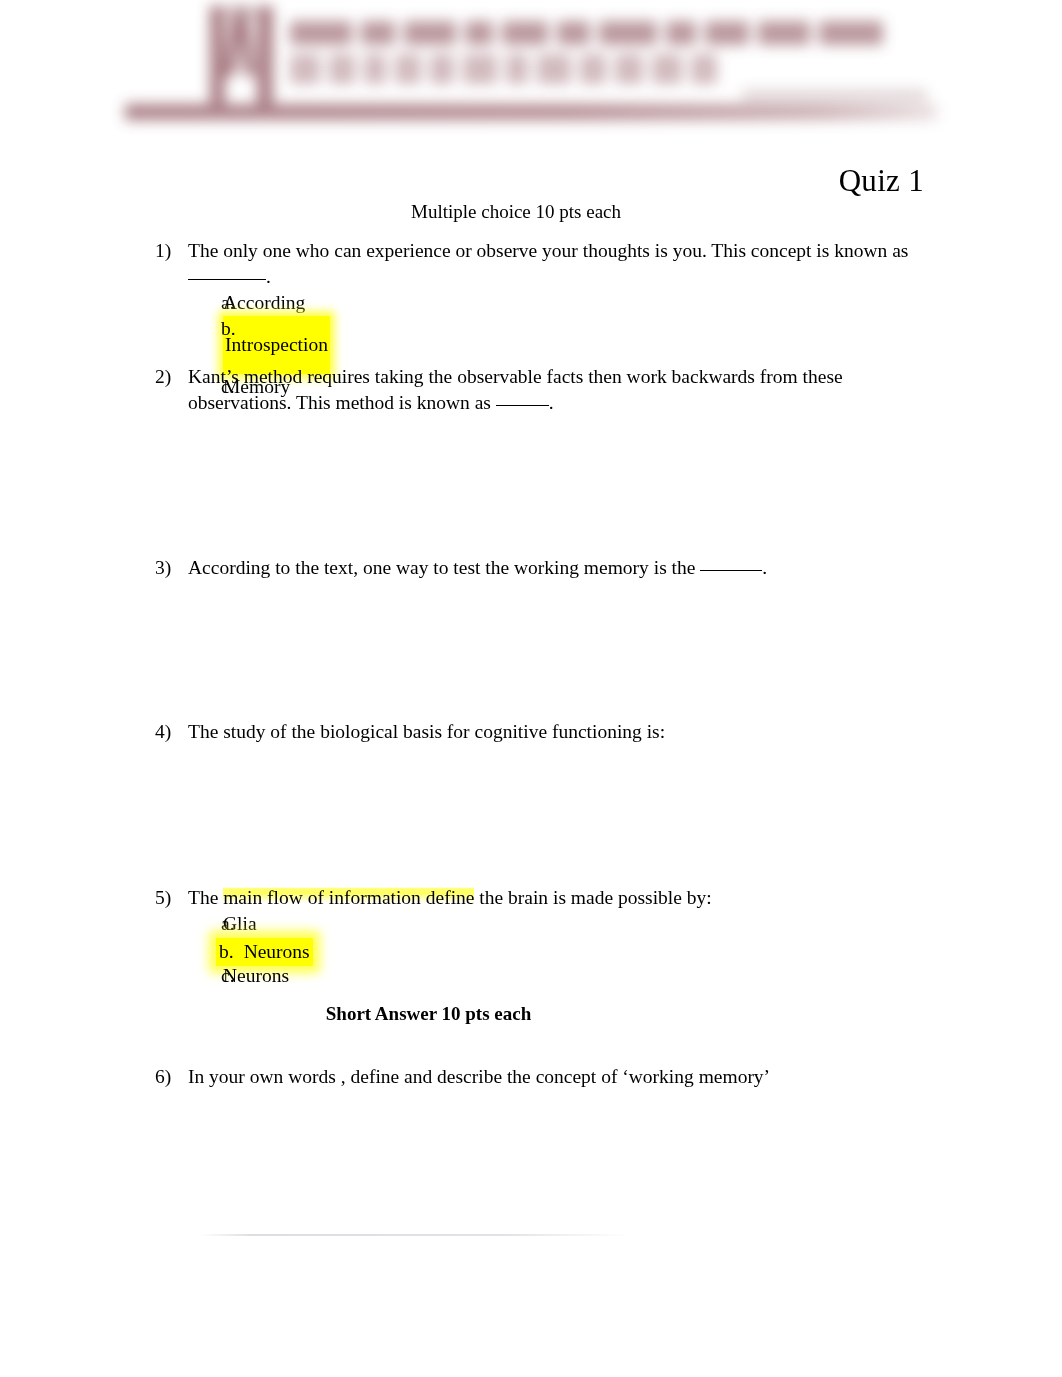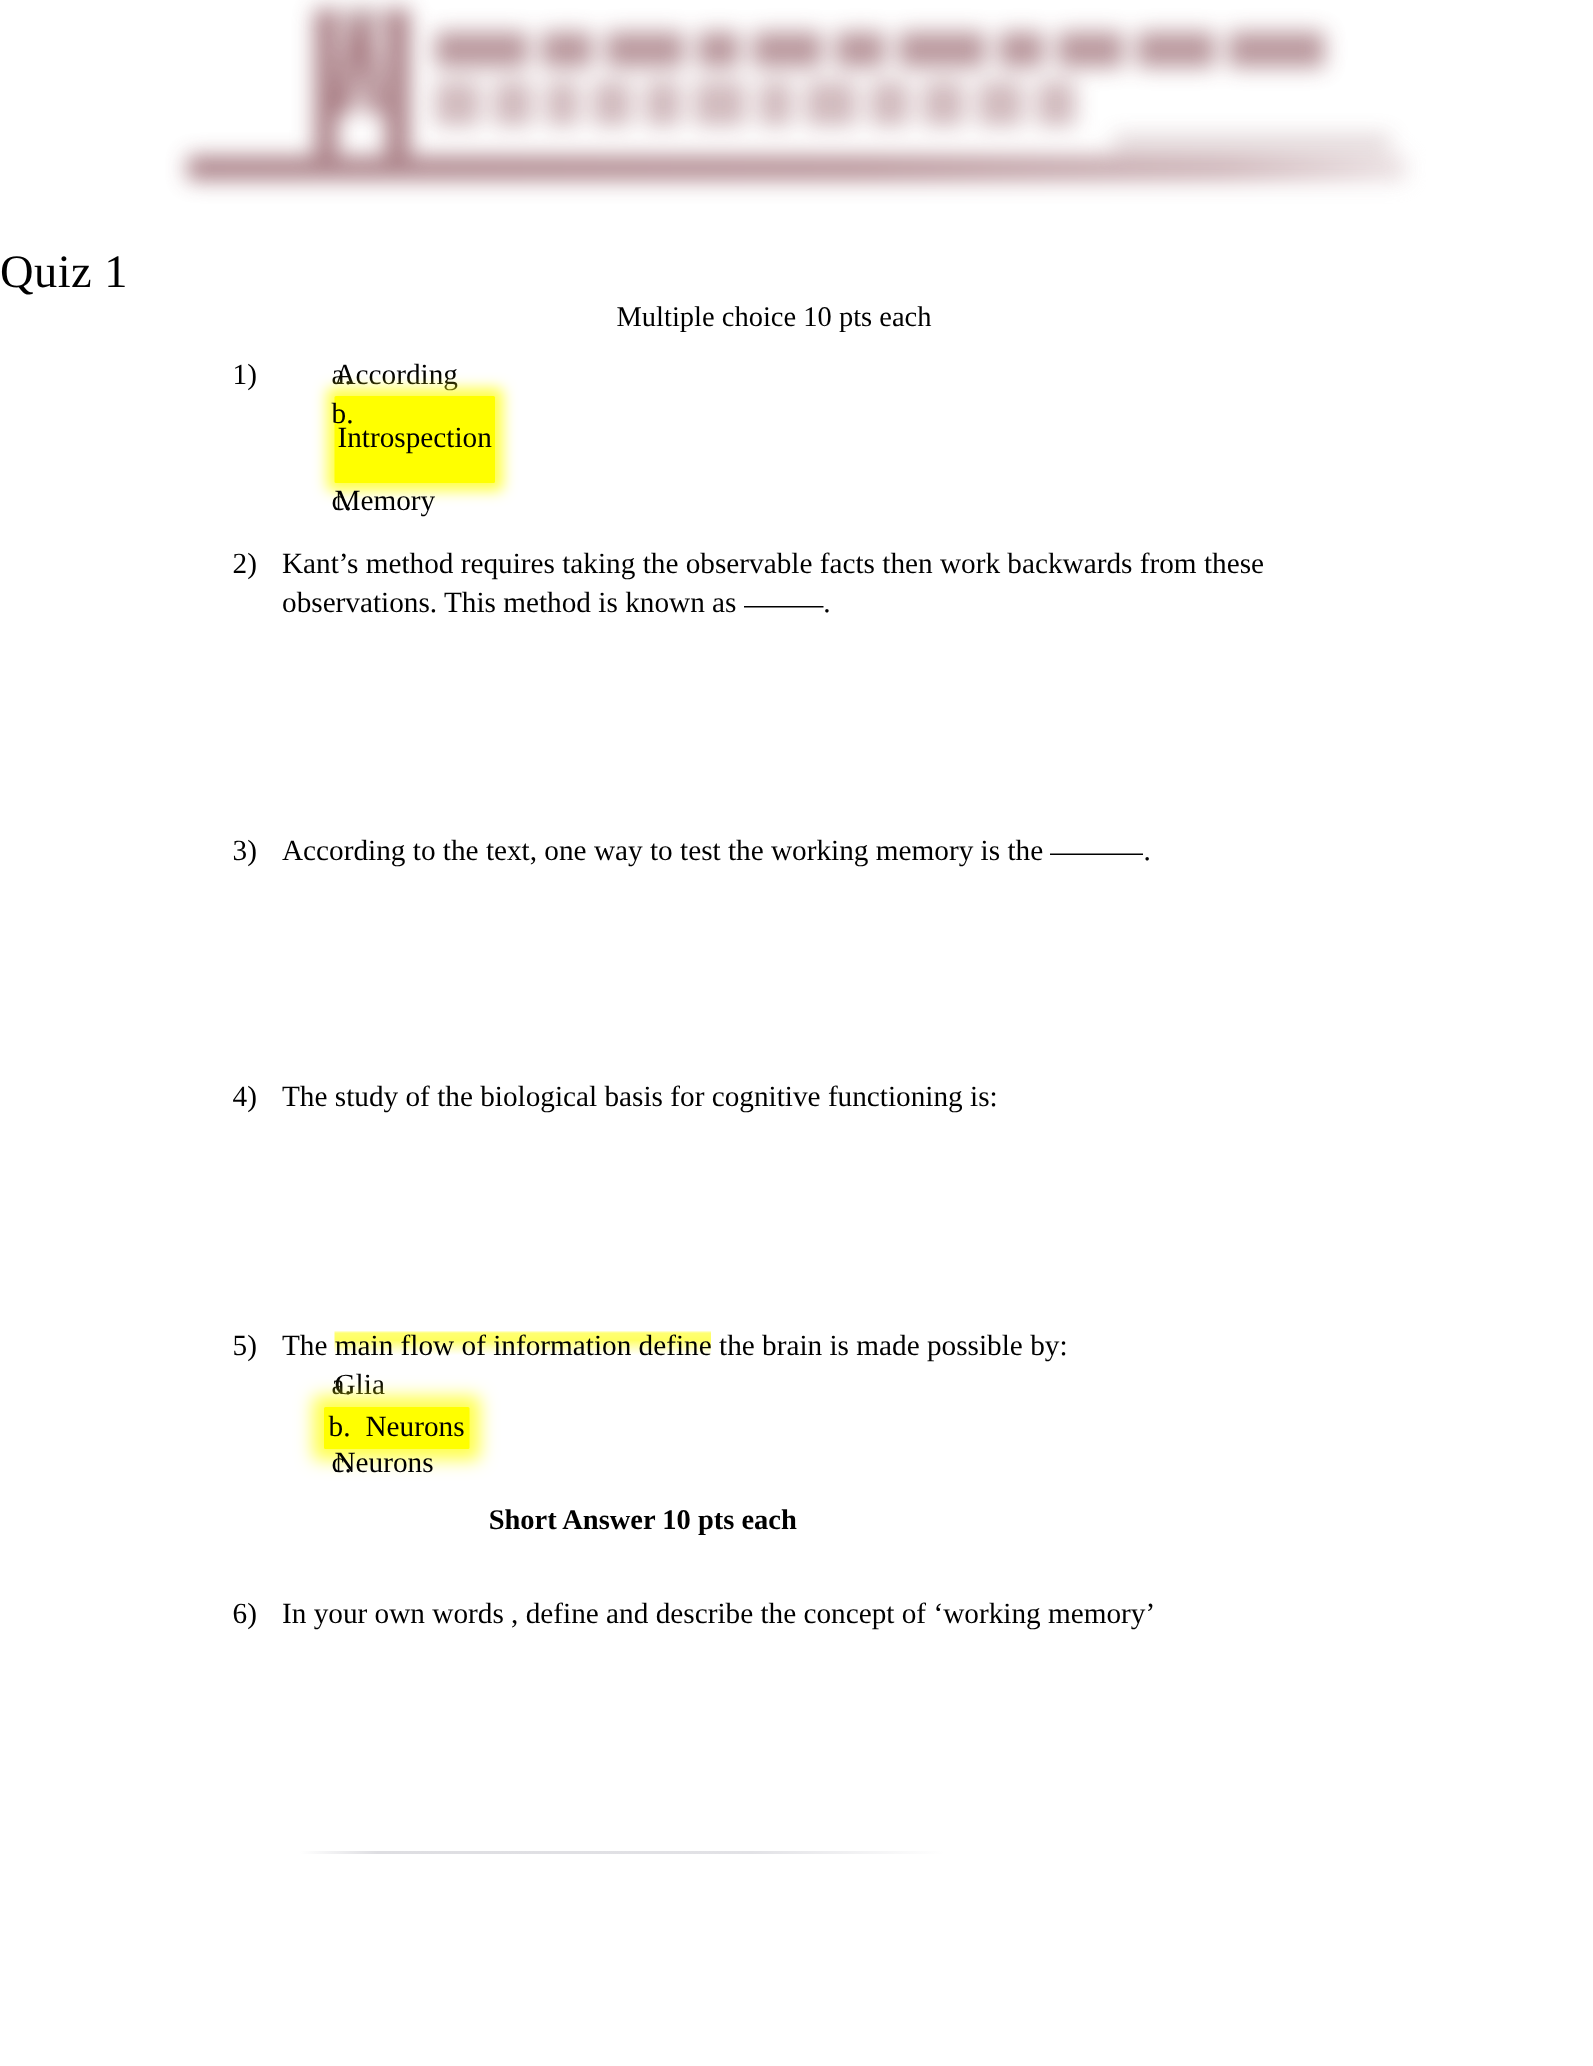--- a/index.html
+++ b/index.html
@@ -103,24 +103,25 @@
     height: 7px;
     background: linear-gradient(to right, rgba(158,110,118,.55) 0%, rgba(190,160,165,.35) 70%, rgba(255,255,255,0) 100%);
   }
 
   
   .page-title {
     position: absolute;
     left: 0;
     top: 163px;
     width: 892px;
-    text-align: left;
+    text-align: right;
     font-size: 31px;
     line-height: 36px;
     letter-spacing: .3px;
+    padding-left: 32px;
   }
   .page-subtitle {
     position: absolute;
     left: 0;
     top: 199px;
     width: 1008px;
     text-align: center;
     font-size: 19px;
     line-height: 25px;
     margin-left: 12px;
@@ -278,20 +279,21 @@
 </div>
 
 <div class="page-title">Quiz 1</div>
 
 <div class="page-subtitle">Multiple choice 10 pts each</div>
 
 <div class="qlist">
 
   <div class="question" style="top:238px;">
     <span class="q-num">1)</span>
+    <span class="q-text"><span>The only one who can experience or observe your thoughts is you. This concept is known as </span><span class="blank blank-long"></span><span>.</span></span>
     <ul class="options">
       <li class="option">
         <span class="opt-marker">a.</span>
         <span class="opt-label">According</span>
       </li>
       <li class="option">
         <span class="opt-marker">b.</span>
         <span class="opt-label hl">Introspection</span>
       </li>
       <li class="option">

